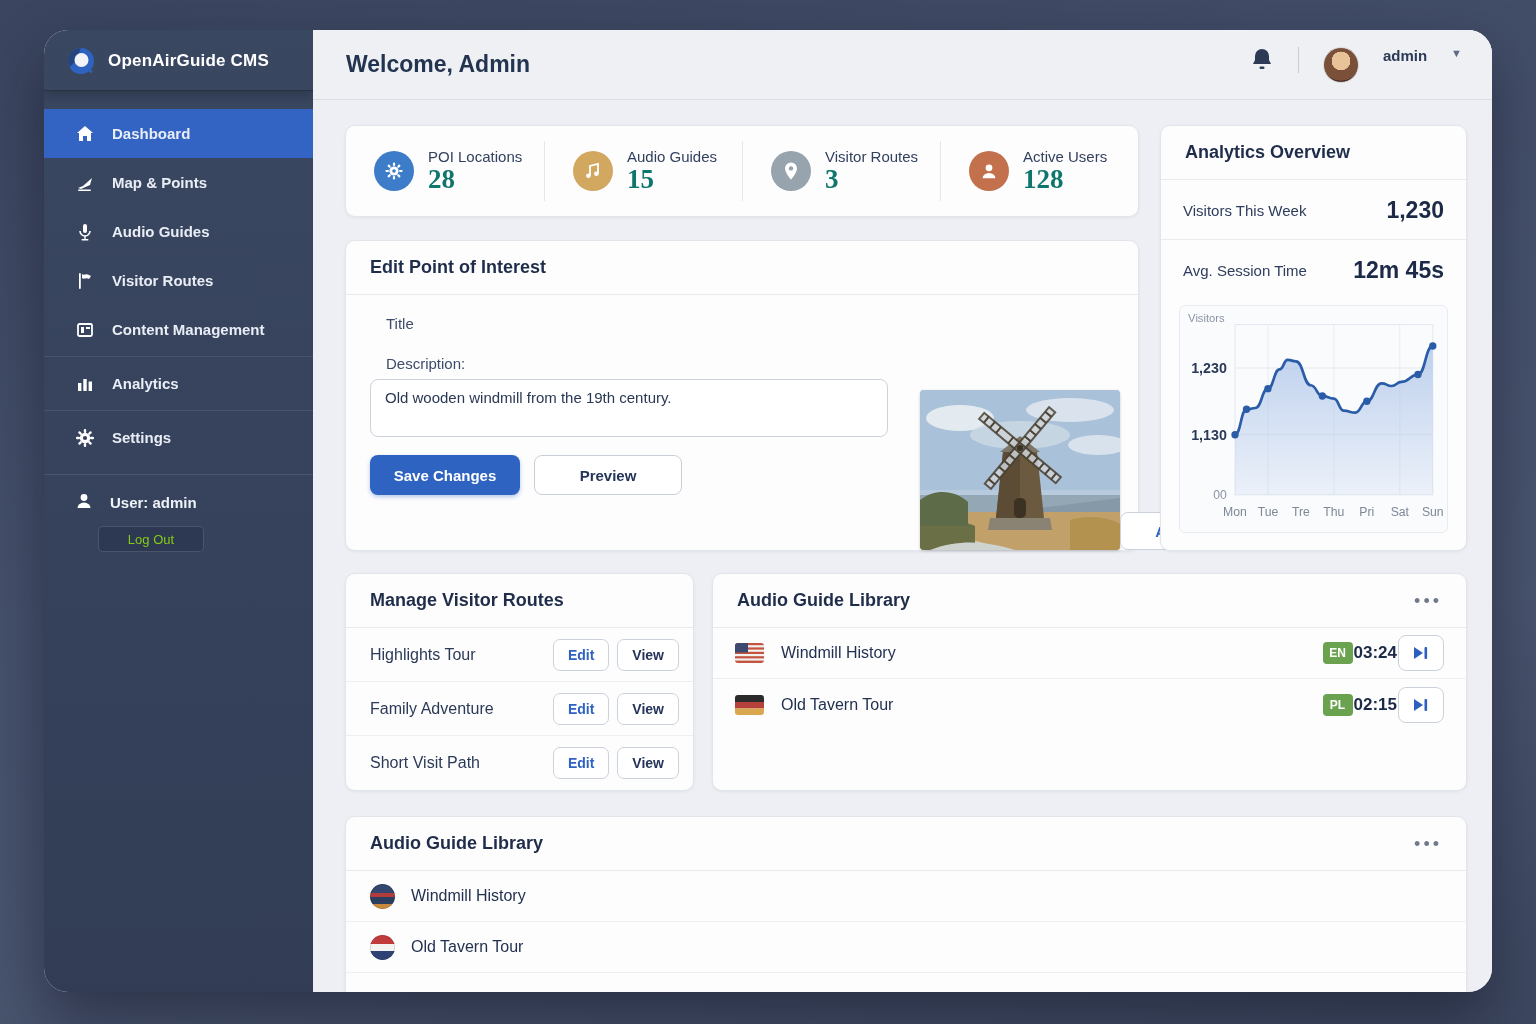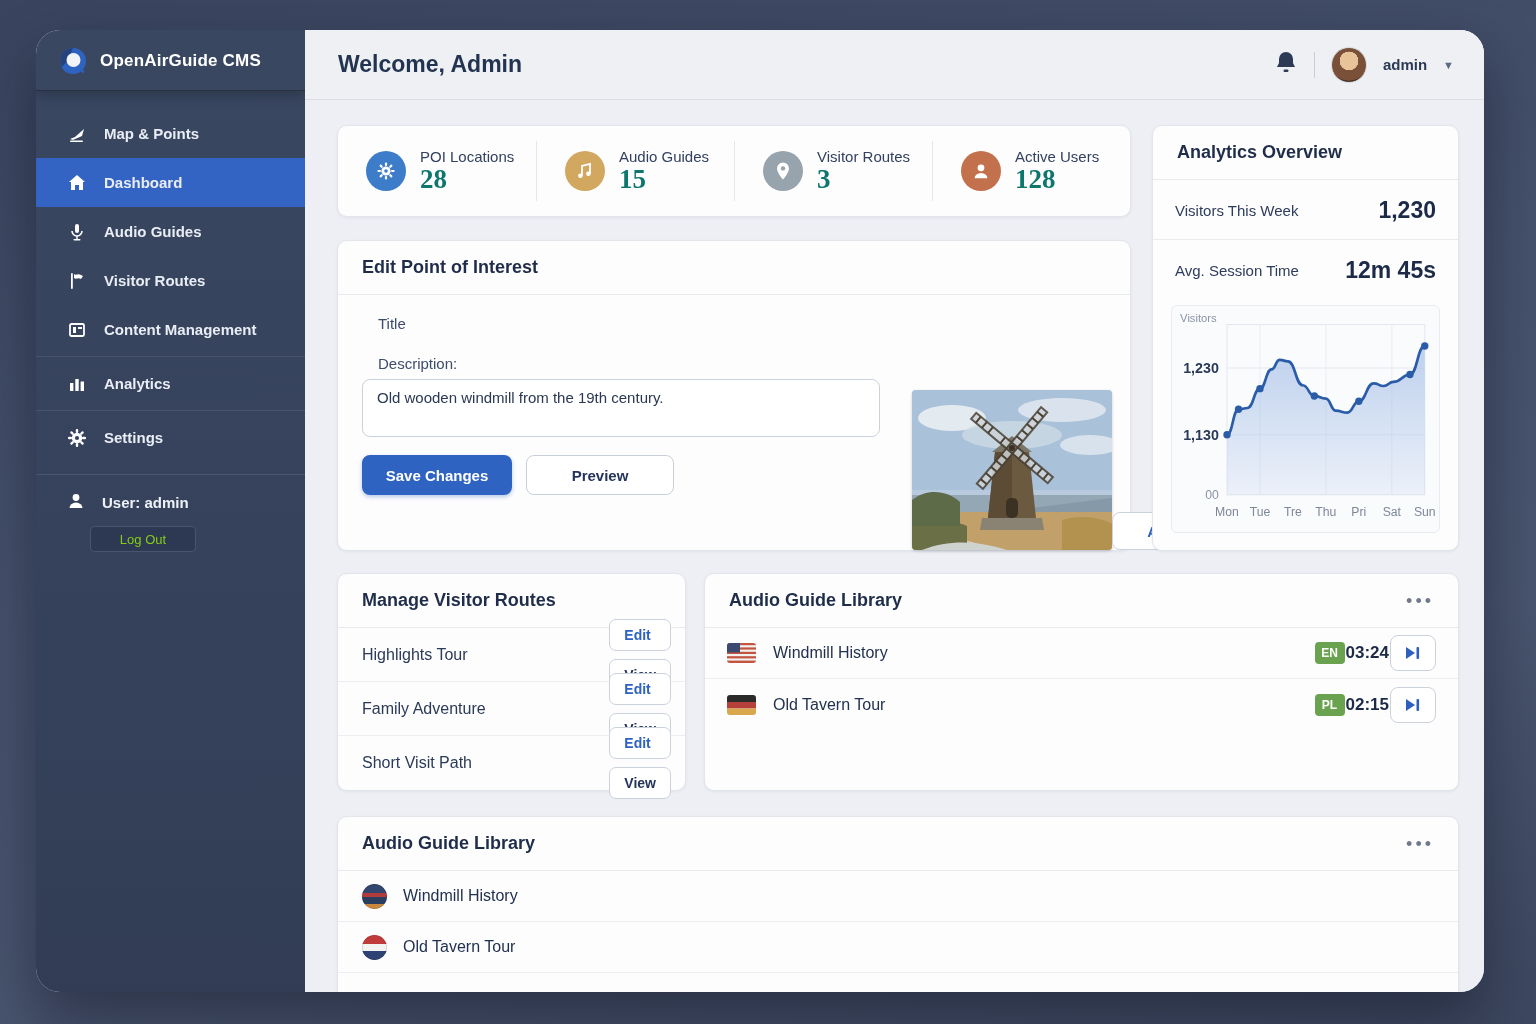--- a/index.html
+++ b/index.html
@@ -3,21 +3,21 @@
 <meta charset="utf-8">
 <style>
   * { margin:0; padding:0; box-sizing:border-box; }
   html,body { width:1536px; height:1024px; overflow:hidden; }
   body {
     font-family:"Liberation Sans", sans-serif;
     background:linear-gradient(165deg,#3a445e 0%,#46516c 45%,#49546e 70%,#3d475f 100%);
     color:#24334f;
   }
   .window {
-    position:absolute; left:36px; top:30px; width:1448px; height:962px;
+    position:absolute; left:44px; top:30px; width:1448px; height:962px;
     border-radius:24px; overflow:hidden; display:flex;
     box-shadow:0 28px 60px rgba(10,16,30,.45);
     background:#eef0f4;
   }
   
   .sidebar {
     width:269px; flex:0 0 269px; display:flex; flex-direction:column;
     background:linear-gradient(180deg,#3a4761 0%,#36425c 55%,#323d55 100%);
     color:#eef2f8;
   }
@@ -34,21 +34,21 @@
   .side-user { margin-top:12px; border-top:1px solid rgba(255,255,255,.1); padding:16px 0 0 30px; }
   .user-row { display:flex; align-items:center; gap:16px; font-size:15px; font-weight:600; color:#eef2f8; }
   .logout-btn { margin:12px 0 0 24px; width:106px; height:26px; border-radius:5px;
     background:#2d3852; border:1px solid rgba(255,255,255,.14); color:#84cc16;
     font-size:13px; display:flex; align-items:center; justify-content:center; cursor:pointer; }
   
   .main { flex:1; display:flex; flex-direction:column; min-width:0; background:#edeff4; }
   .topbar { height:70px; flex:0 0 70px; display:flex; align-items:center;
     padding:0 30px 0 33px; border-bottom:1px solid #dadde4; background:#eef0f4; }
   .page-title { font-size:23px; font-weight:bold; color:#233450; }
-  .topbar-right { margin-left:auto; display:flex; align-items:center; gap:16px; }
+  .topbar-right { margin-left:auto; display:flex; gap:24px; }
   .top-divider { width:1px; height:26px; background:#c9cdd6; }
   .avatar { width:36px; height:36px; border-radius:50%;
     background:radial-gradient(circle at 50% 38%, #e8c39a 0 34%, #7a5138 35% 72%, #4c3326 73%);
     border:1px solid #d6d9df; }
   .admin-label { font-size:15px; color:#2b3a57; font-weight:600; }
   .caret { font-size:11px; color:#5c6options; color:#5d6b84; }
   .content { flex:1; padding:25px 25px 0 32px; display:flex; flex-direction:column; gap:0; }
   .panel { background:#fdfdfe; border:1px solid #e2e5ea; border-radius:10px;
     box-shadow:0 1px 3px rgba(25,35,60,.06); }
   .panel-head { display:flex; align-items:center; padding:16px 24px;
@@ -92,21 +92,21 @@
   .metric-value { font-size:23px; font-weight:bold; color:#1c2a47; }
   .chart-box { margin:6px 18px 18px 18px; border:1px solid #e8ecf1; border-radius:6px;
     background:#fafbfd; padding:4px 2px 2px 2px; flex:1; }
   
   .row-b { display:flex; gap:18px; margin-top:22px; }
   .routes-panel { width:349px; flex:0 0 349px; }
   .route-row { display:flex; align-items:center; height:54px; padding:0 14px 0 24px;
     border-bottom:1px solid #edeef2; }
   .route-row:last-child { border-bottom:none; }
   .route-name { font-size:16px; color:#2b3a57; }
-  .route-actions { margin-left:auto; display:flex; gap:8px;flex-direction:column; }
+  .route-actions { margin-left:auto; display:flex; gap:8px; }
   .chip-btn { height:32px; padding:0 14px; background:#fff; border:1px solid #ccd2dc; border-radius:7px;
     font-size:14px; font-weight:600; display:flex; align-items:center; cursor:pointer; }
   .chip-edit { color:#2f63c1; }
   .chip-view { color:#24345a; }
   .library-panel { flex:1; }
   .audio-row { display:flex; align-items:center; height:51px; padding:0 22px 0 22px;
     border-bottom:1px solid #edeef2; }
   .audio-row:last-child { border-bottom:none; }
   .flag { width:29px; height:20px; border-radius:3px; overflow:hidden; flex:0 0 29px;
     box-shadow:0 0 0 1px rgba(0,0,0,.08) inset; }
@@ -139,36 +139,36 @@
           <circle cx="15" cy="15" r="13" fill="#2f63c1"></circle>
           <path d="M15 2 A13 13 0 0 0 3.5 21 L9 16 Z" fill="#1d2b45" opacity=".55"></path>
           <circle cx="15.5" cy="14" r="7" fill="#f2f4f7"></circle>
           <path d="M22 21 L27 26 L24 27 Z" fill="#2f63c1"></path>
         </svg>
       </span>
       <span class="brand-name">OpenAirGuide CMS</span>
     </div>
 
     <nav class="nav">
+      <div class="nav-item active">
+        <span class="nicon">
+          <svg width="20" height="20" viewBox="0 0 20 20">
+              <path d="M10 2 L18 9 L16 9 L16 17 L12 17 L12 12 L8 12 L8 17 L4 17 L4 9 L2 9 Z" fill="#fff"></path>
+            </svg>
+        </span>
+        <span>Dashboard</span>
+      </div>
       <div class="nav-item">
         <span class="nicon">
           <svg width="20" height="20" viewBox="0 0 20 20">
               <path d="M3 15 L8 13 L17 5 L15 12 L6 16 Z" fill="#fff"></path>
               <rect x="3" y="16.5" width="13" height="1.6" rx="0.8" fill="#fff"></rect>
             </svg>
         </span>
         <span>Map &amp; Points</span>
-      </div>
-      <div class="nav-item active">
-        <span class="nicon">
-          <svg width="20" height="20" viewBox="0 0 20 20">
-              <path d="M10 2 L18 9 L16 9 L16 17 L12 17 L12 12 L8 12 L8 17 L4 17 L4 9 L2 9 Z" fill="#fff"></path>
-            </svg>
-        </span>
-        <span>Dashboard</span>
       </div>
       <div class="nav-item">
         <span class="nicon">
           <svg width="20" height="20" viewBox="0 0 20 20">
               <rect x="8" y="2" width="4" height="9" rx="2" fill="#fff"></rect>
               <path d="M5 9 a5 5 0 0 0 10 0" stroke="#fff" stroke-width="1.6" fill="none"></path>
               <rect x="9.3" y="14" width="1.4" height="3" fill="#fff"></rect>
               <rect x="6.5" y="17" width="7" height="1.5" rx=".7" fill="#fff"></rect>
             </svg>
         </span>

